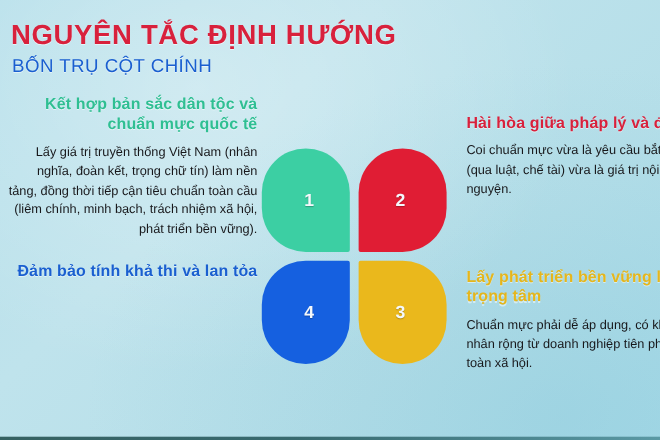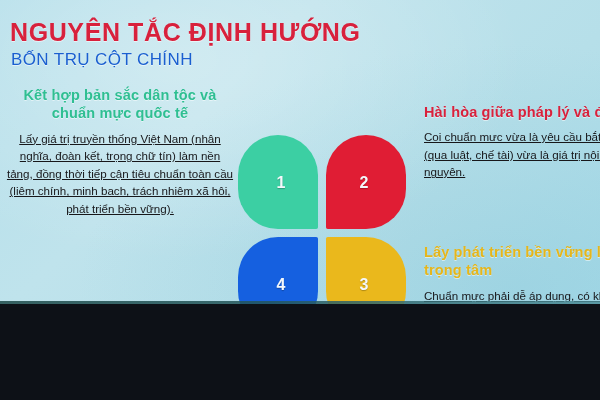--- a/index.html
+++ b/index.html
@@ -3,21 +3,21 @@
 <meta charset="utf-8">
 <style>
   html, body {
     margin: 0;
     padding: 0;
     background: #0d1117;
   }
   #stage {
     position: relative;
     width: 600px;
-    height: 304px;
+    height: 400px;
     overflow: hidden;
     background: linear-gradient(135deg, #b5dfea 0%, #bfe3ec 35%, #b6dfe9 70%, #aadce9 100%);
     font-family: "Liberation Sans", sans-serif;
     -webkit-font-smoothing: antialiased;
   }
   
   #sheen {
     position: absolute;
     inset: 0;
     background:
@@ -65,23 +65,22 @@
     font-weight: 700;
     line-height: 1.26;
     letter-spacing: .15px;
     text-shadow: 0 1px 0 rgba(255,255,255,0.5);
   }
   .block p {
     margin: 0;
     font-size: 11.6px;
     line-height: 1.52;
     color: #17171a;
-    text-decoration: underline;
   }
-  .left  { text-align: center; }
+  .left  { text-align: right; }
   .right { text-align: left; }
 
   #block-1 { left: 6px;  top: 86px;  width: 228px; }
   #block-1 h3 { color: #2fbf92; }
 
   #block-2 { left: 424px; top: 103px; width: 230px; }
   #block-2 h3 { color: #d8213c; }
 
   #block-3 { left: 424px; top: 243px; width: 230px; }
   #block-3 h3 { color: #e5b61c; }
@@ -139,20 +138,21 @@
     <h3>Kết hợp bản sắc dân tộc và chuẩn mực quốc tế</h3>
     <p>Lấy giá trị truyền thống Việt Nam (nhân nghĩa, đoàn kết, trọng chữ tín) làm nền tảng, đồng thời tiếp cận tiêu chuẩn toàn cầu (liêm chính, minh bạch, trách nhiệm xã hội, phát triển bền vững).</p>
   </div>
 
   <div class="block right" id="block-2">
     <h3>Hài hòa giữa pháp lý và đạo lý</h3>
     <p>Coi chuẩn mực vừa là yêu cầu bắt buộc (qua luật, chế tài) vừa là giá trị nội tại tự nguyện.</p>
   </div>
 
   <div class="block left" id="block-4">
+    <h3>Đảm bảo tính khả thi và lan tỏa</h3>
   </div>
 
   <div class="block right" id="block-3">
     <h3>Lấy phát triển bền vững làm trọng tâm</h3>
     <p>Chuẩn mực phải dễ áp dụng, có khả năng nhân rộng từ doanh nghiệp tiên phong đến toàn xã hội.</p>
   </div>
 
   <div id="flower">
     <div class="petal" id="petal-1">
       <span>1</span>

